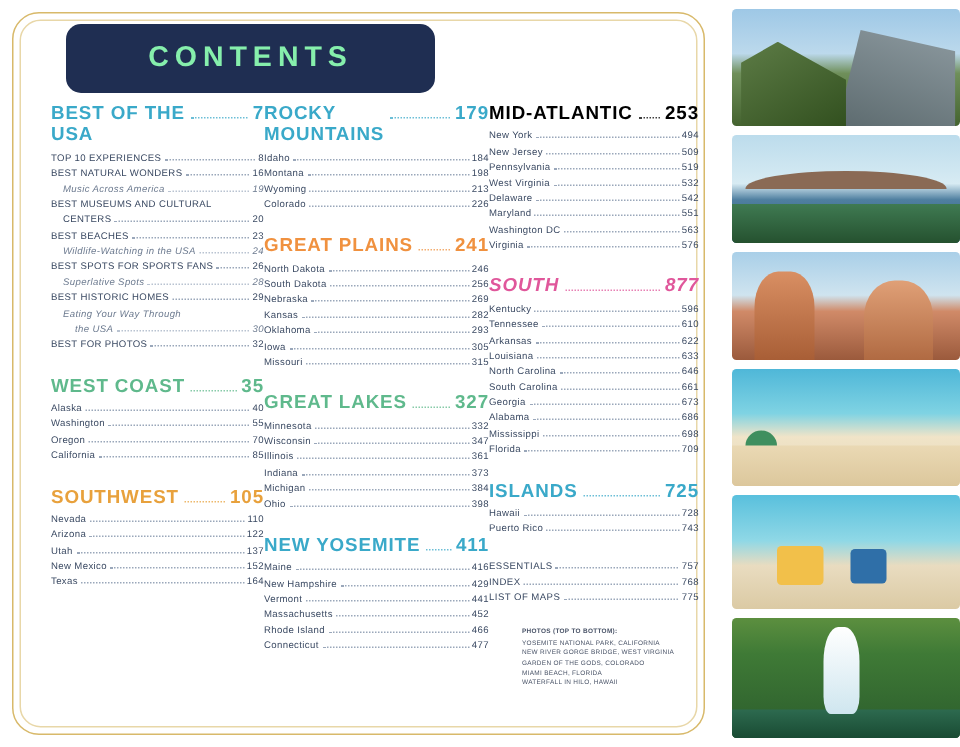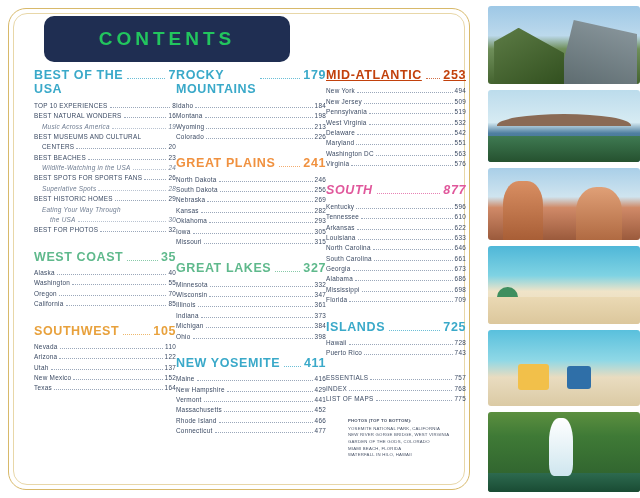--- a/index.html
+++ b/index.html
@@ -36,21 +36,21 @@
   
   .banner{
     position:absolute;
     left:44px;top:16px;
     width:246px;height:46px;
     background:#1f2e52;
     border-radius:10px;
     display:flex;align-items:center;justify-content:center;
   }
   .banner span{
-    color:#22c55e;
+    color:#86efac;
     font-size:19px;
     letter-spacing:4px;
     font-weight:bold;
   }
 
   
   .cols{
     position:absolute;
     left:34px;top:68px;
     width:432px;
@@ -463,21 +463,21 @@
           </div>
           <div class="item">
             <span class="lbl">Connecticut</span>
             <span class="d"></span>
             <span class="pg">477</span>
           </div>
         </div>
       </div>
       <div class="col c3">
         <div class="sec">
-          <div class="sec-head" style="color: #c2410c; text-decoration: underline;">
+          <div class="sec-head" style="color: #000000;">
             <span class="sec-title">MID-ATLANTIC</span>
             <span class="dots"></span>
             <span class="sec-pg">253</span>
           </div>
           <div class="item">
             <span class="lbl">New York</span>
             <span class="d"></span>
             <span class="pg">494</span>
           </div>
           <div class="item">

